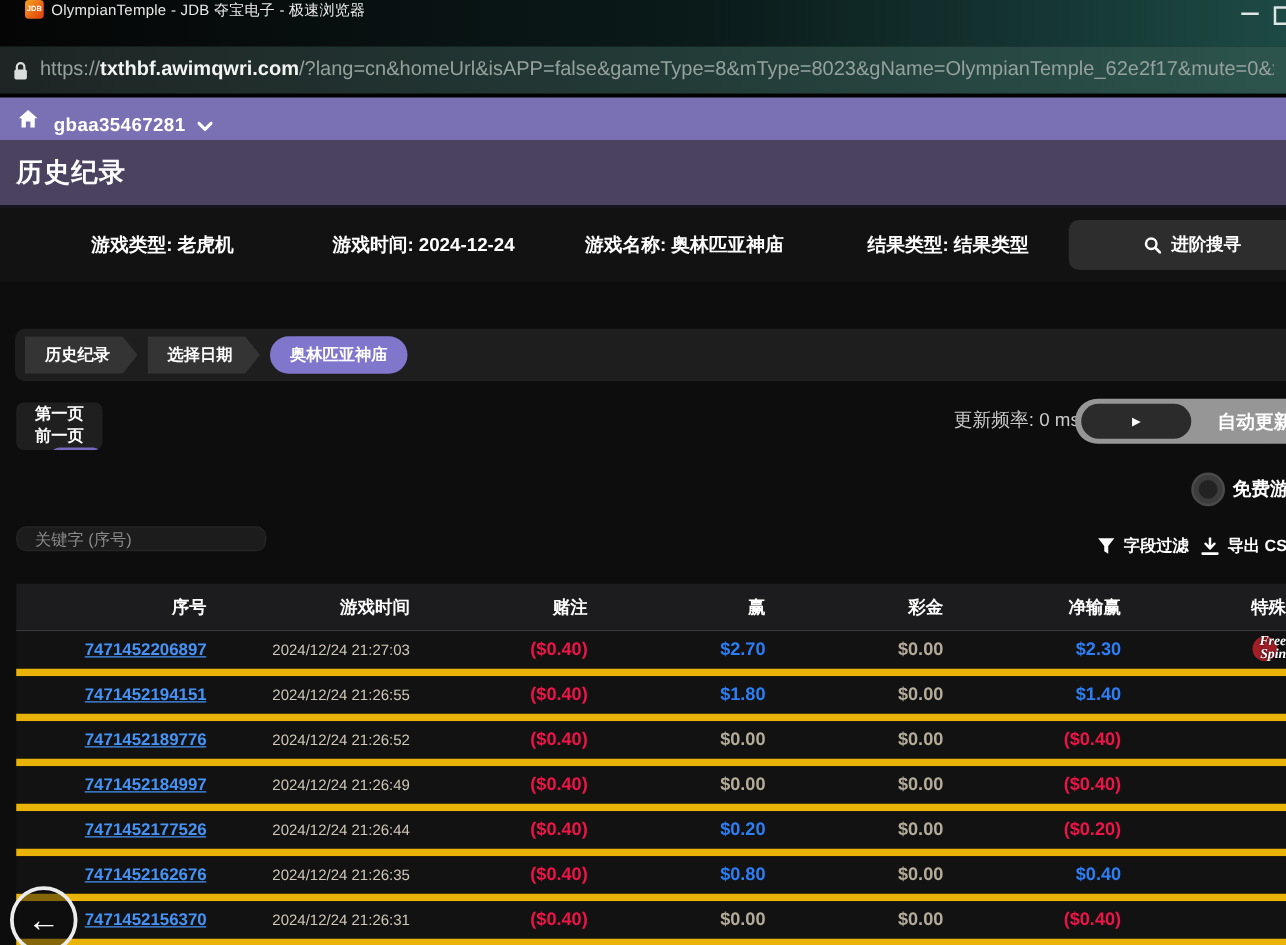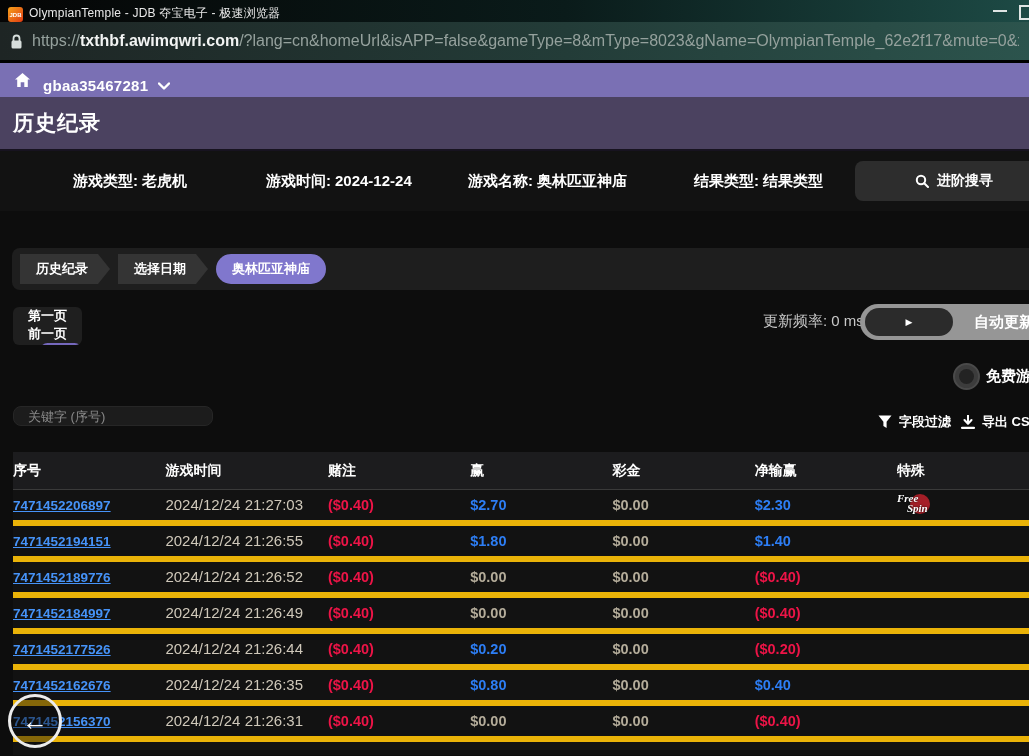--- a/index.html
+++ b/index.html
@@ -1,23 +1,23 @@
 <!DOCTYPE html>
 <html style="--accent-purple: #7a70b4; --band-purple: #4b4260; --active-purple: #7568bd; --pill-purple: #8077cd; --link-blue: #4693f8; --value-blue: #2d7ef5; --loss-red: #ed1447; --zero-tan: #b4ac9a; --time-tan: #cfc8ba;"><head>
 <meta charset="utf-8">
 <style>
   * { margin:0; padding:0; box-sizing:border-box; }
   html,body { width:1029px; height:756px; overflow:hidden; background:#000; }
   body { font-family:"Liberation Sans","DejaVu Sans",sans-serif; position:relative; }
 
   
   .titlebar {
-    height:22px; width:100%;
+    height:37px; width:100%;
     background:linear-gradient(90deg,#050505 0%,#0a1b1a 55%,#1d4a45 100%);
-    display:flex; align-items:flex-end; padding-left:8px; position:relative;
+    display:flex; align-items:flex-start; padding-left:20px; position:relative;
   }
   .jdb-logo {
     width:15px; height:15px; border-radius:3px;
     background:linear-gradient(135deg,#f7a21b,#e03a12);
     color:#fff; font-size:6px; font-weight:bold;
     display:flex; align-items:center; justify-content:center; margin-right:6px;
   }
   .win-title { color:#e9e9e9; font-size:12px; letter-spacing:.2px; }
   .win-controls { position:absolute; right:0; top:0; height:22px; display:flex; align-items:center; }
   .btn-min { width:30px; height:22px; position:relative; cursor:pointer; }
@@ -114,25 +114,25 @@
     color:#ddd; font-size:13px; padding:0 14px; outline:none;
   }
   .kw-input::placeholder { color:#8a8a8a; }
   .tool { position:absolute; top:7px; display:flex; align-items:center; gap:7px; color:#fff; font-weight:bold; font-size:13px; cursor:pointer; white-space:nowrap; }
   .tool-filter { left:878px; } .tool-export { left:961px; }
 
   
   .table { position:absolute; top:241px; left:13px; width:1016px; }
   .thead { display:flex; height:38px; background:#1c1c1e; border-bottom:1px solid #3a3a3a; align-items:center; }
   .trow { display:flex; height:36px; background:#121212; border-bottom:6px solid #eab308; align-items:center; }
-  .cell { text-align:left; overflow:hidden; white-space:nowrap; }
+  .cell { text-align:right; overflow:hidden; white-space:nowrap; }
   .c0{width:15%;} .c1{width:16%;} .c2{width:14%;} .c3{width:14%;} .c4{width:14%;} .c5{width:14%;} .c6{width:13%;}
   .thead .cell { color:#fff; font-weight:bold; font-size:14px; }
   .id-link { color:var(--link-blue,#4693f8); font-weight:bold; font-size:13.5px; text-decoration:underline; cursor:pointer; }
-  .t-time { color:var(--time-tan,#cfc8ba); font-size:15px; }
+  .t-time { color:var(--time-tan,#cfc8ba); font-size:12px; }
   .v { font-weight:bold; font-size:14.5px; }
   .v.neg { color:var(--loss-red,#ed1447); }
   .v.zero { color:var(--zero-tan,#b4ac9a); }
   .v.pos { color:var(--value-blue,#2d7ef5); }
   .row-partial { height:13px; background:#121212; }
 
   
   .freespin { position:relative; display:inline-block; width:40px; height:24px; }
   .freespin::before { content:""; position:absolute; left:13px; top:1px; width:20px; height:20px; border-radius:50%; background:#a41e27; }
   .fs-line { position:relative; display:block; color:#fff; font-family:"Liberation Serif","DejaVu Serif",serif; font-style:italic; font-weight:bold; font-size:11px; line-height:10px; text-shadow:0 0 2px #000; }

